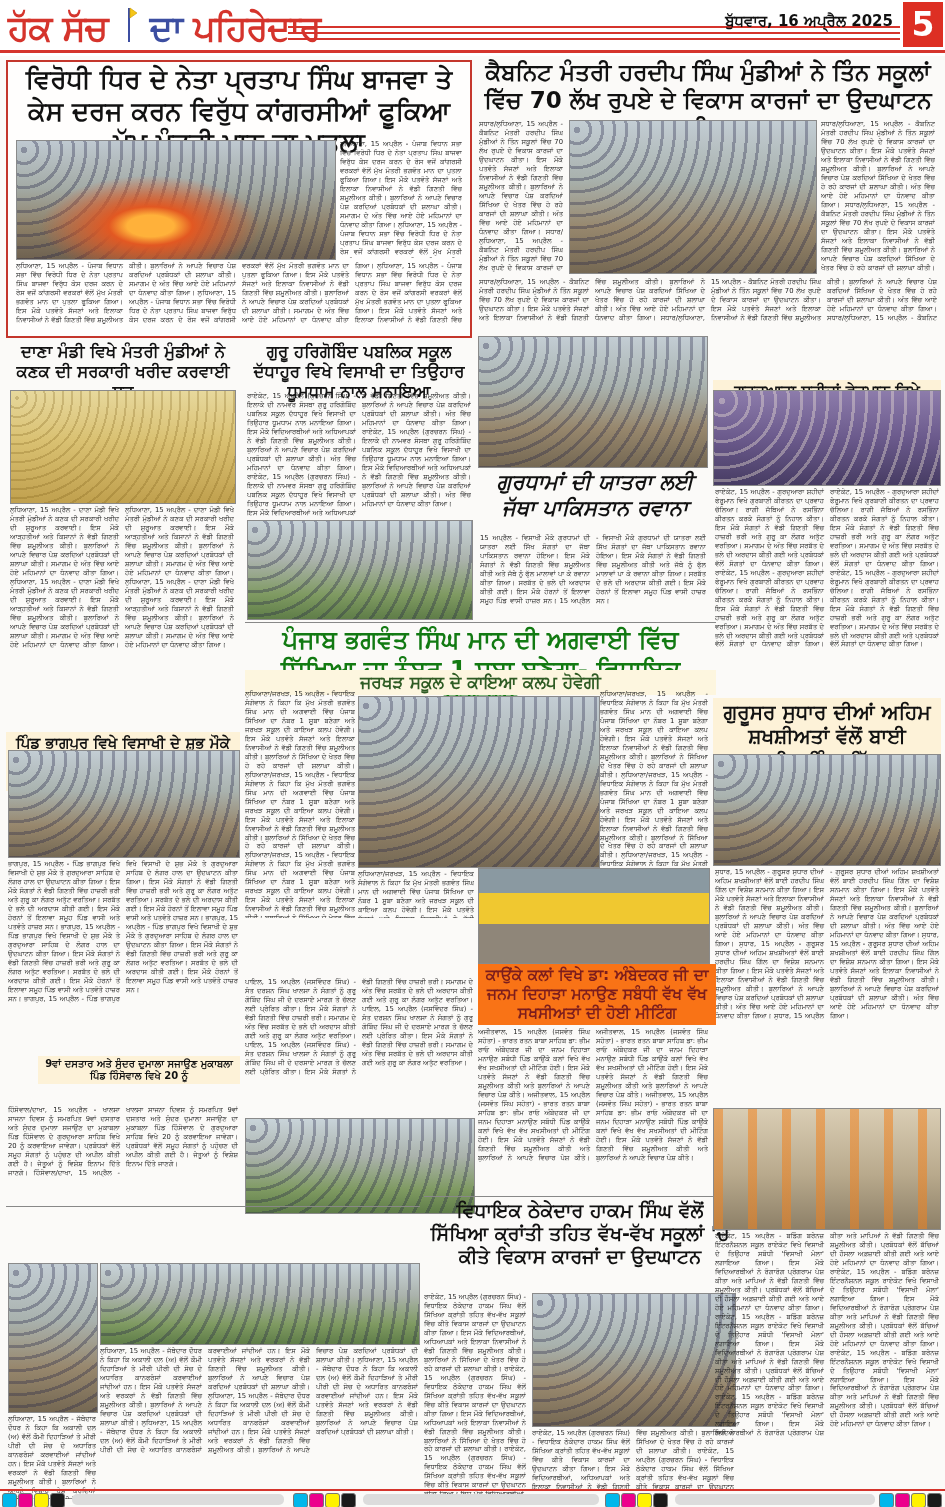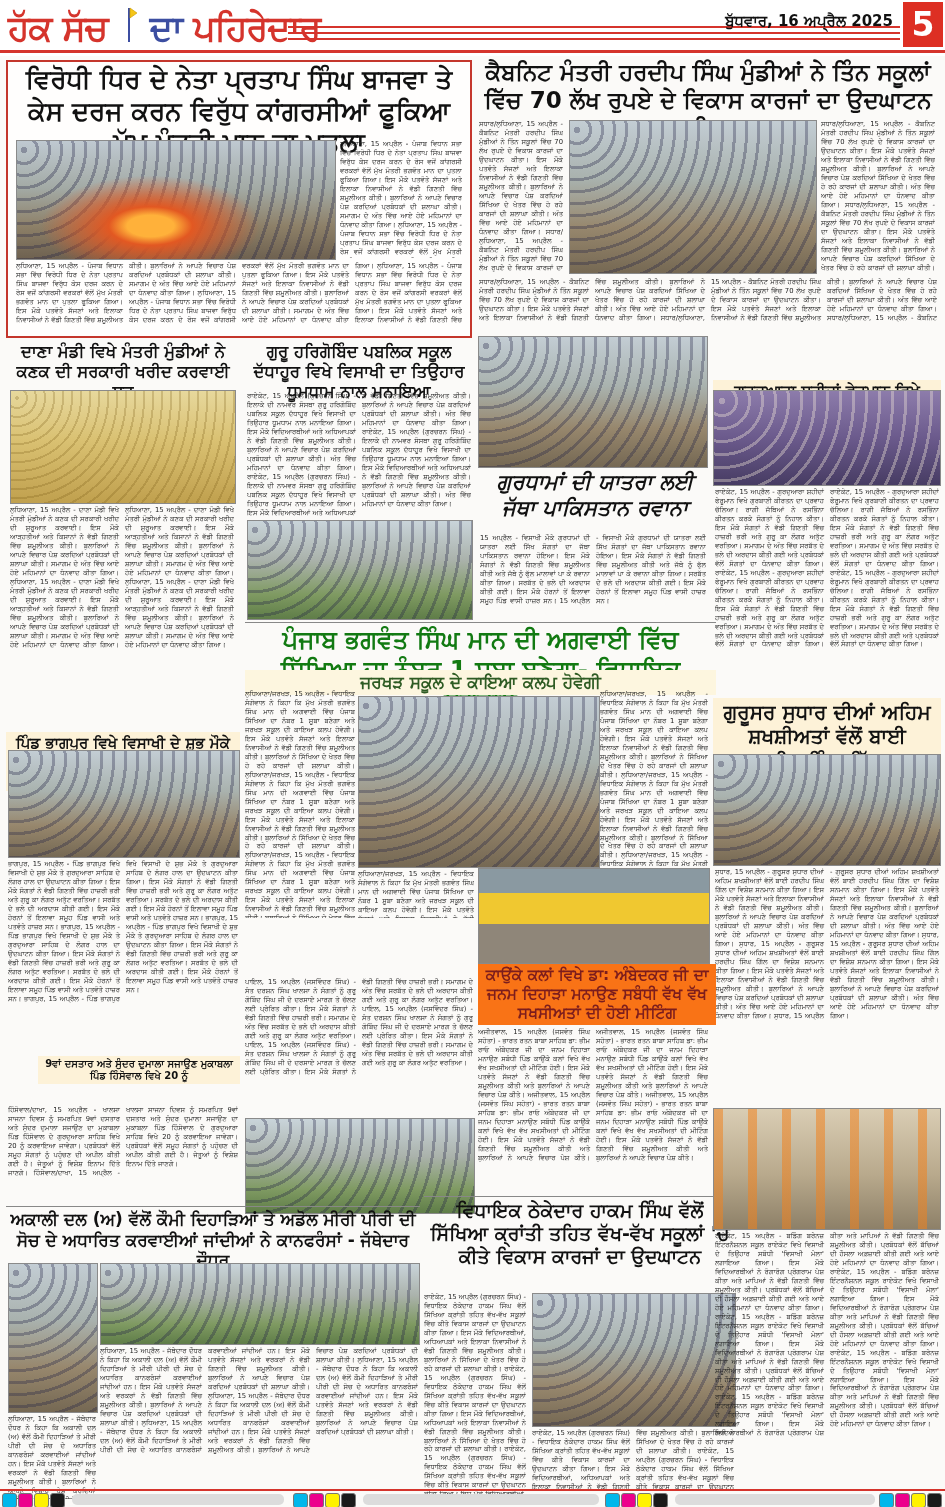--- a/index.html
+++ b/index.html
@@ -156,21 +156,20 @@
 <div class="photo banner-y" style="left:478px;top:868px;width:230px;height:94px;"></div>
 <h2 class="hl hl-pink" style="position:absolute;left:478px;top:964px;width:230px;font-size:15.5px;">ਕਾਉਂਕੇ ਕਲਾਂ ਵਿਖੇ ਡਾ: ਅੰਬੇਦਕਰ ਜੀ ਦਾ ਜਨਮ ਦਿਹਾੜਾ ਮਨਾਉਣ ਸਬੰਧੀ ਵੱਖ ਵੱਖ ਸਖਸੀਅਤਾਂ ਦੀ ਹੋਈ ਮੀਟਿੰਗ</h2>
 <div class="body cols2" style="left:478px;top:1028px;width:230px;height:204px;">ਅਜੀਤਵਾਲ, 15 ਅਪ੍ਰੈਲ (ਜਸਵੰਤ ਸਿੰਘ ਸਹੋਤਾ) - ਭਾਰਤ ਰਤਨ ਬਾਬਾ ਸਾਹਿਬ ਡਾ: ਭੀਮ ਰਾਓ ਅੰਬੇਦਕਰ ਜੀ ਦਾ ਜਨਮ ਦਿਹਾੜਾ ਮਨਾਉਣ ਸਬੰਧੀ ਪਿੰਡ ਕਾਉਂਕੇ ਕਲਾਂ ਵਿਖੇ ਵੱਖ ਵੱਖ ਸਖਸੀਅਤਾਂ ਦੀ ਮੀਟਿੰਗ ਹੋਈ। ਇਸ ਮੌਕੇ ਪਤਵੰਤੇ ਸੱਜਣਾਂ ਨੇ ਵੱਡੀ ਗਿਣਤੀ ਵਿੱਚ ਸ਼ਮੂਲੀਅਤ ਕੀਤੀ ਅਤੇ ਬੁਲਾਰਿਆਂ ਨੇ ਆਪਣੇ ਵਿਚਾਰ ਪੇਸ਼ ਕੀਤੇ। ਅਜੀਤਵਾਲ, 15 ਅਪ੍ਰੈਲ (ਜਸਵੰਤ ਸਿੰਘ ਸਹੋਤਾ) - ਭਾਰਤ ਰਤਨ ਬਾਬਾ ਸਾਹਿਬ ਡਾ: ਭੀਮ ਰਾਓ ਅੰਬੇਦਕਰ ਜੀ ਦਾ ਜਨਮ ਦਿਹਾੜਾ ਮਨਾਉਣ ਸਬੰਧੀ ਪਿੰਡ ਕਾਉਂਕੇ ਕਲਾਂ ਵਿਖੇ ਵੱਖ ਵੱਖ ਸਖਸੀਅਤਾਂ ਦੀ ਮੀਟਿੰਗ ਹੋਈ। ਇਸ ਮੌਕੇ ਪਤਵੰਤੇ ਸੱਜਣਾਂ ਨੇ ਵੱਡੀ ਗਿਣਤੀ ਵਿੱਚ ਸ਼ਮੂਲੀਅਤ ਕੀਤੀ ਅਤੇ ਬੁਲਾਰਿਆਂ ਨੇ ਆਪਣੇ ਵਿਚਾਰ ਪੇਸ਼ ਕੀਤੇ। ਅਜੀਤਵਾਲ, 15 ਅਪ੍ਰੈਲ (ਜਸਵੰਤ ਸਿੰਘ ਸਹੋਤਾ) - ਭਾਰਤ ਰਤਨ ਬਾਬਾ ਸਾਹਿਬ ਡਾ: ਭੀਮ ਰਾਓ ਅੰਬੇਦਕਰ ਜੀ ਦਾ ਜਨਮ ਦਿਹਾੜਾ ਮਨਾਉਣ ਸਬੰਧੀ ਪਿੰਡ ਕਾਉਂਕੇ ਕਲਾਂ ਵਿਖੇ ਵੱਖ ਵੱਖ ਸਖਸੀਅਤਾਂ ਦੀ ਮੀਟਿੰਗ ਹੋਈ। ਇਸ ਮੌਕੇ ਪਤਵੰਤੇ ਸੱਜਣਾਂ ਨੇ ਵੱਡੀ ਗਿਣਤੀ ਵਿੱਚ ਸ਼ਮੂਲੀਅਤ ਕੀਤੀ ਅਤੇ ਬੁਲਾਰਿਆਂ ਨੇ ਆਪਣੇ ਵਿਚਾਰ ਪੇਸ਼ ਕੀਤੇ। ਅਜੀਤਵਾਲ, 15 ਅਪ੍ਰੈਲ (ਜਸਵੰਤ ਸਿੰਘ ਸਹੋਤਾ) - ਭਾਰਤ ਰਤਨ ਬਾਬਾ ਸਾਹਿਬ ਡਾ: ਭੀਮ ਰਾਓ ਅੰਬੇਦਕਰ ਜੀ ਦਾ ਜਨਮ ਦਿਹਾੜਾ ਮਨਾਉਣ ਸਬੰਧੀ ਪਿੰਡ ਕਾਉਂਕੇ ਕਲਾਂ ਵਿਖੇ ਵੱਖ ਵੱਖ ਸਖਸੀਅਤਾਂ ਦੀ ਮੀਟਿੰਗ ਹੋਈ। ਇਸ ਮੌਕੇ ਪਤਵੰਤੇ ਸੱਜਣਾਂ ਨੇ ਵੱਡੀ ਗਿਣਤੀ ਵਿੱਚ ਸ਼ਮੂਲੀਅਤ ਕੀਤੀ ਅਤੇ ਬੁਲਾਰਿਆਂ ਨੇ ਆਪਣੇ ਵਿਚਾਰ ਪੇਸ਼ ਕੀਤੇ।</div>
 
 <div class="art" style="left:6px;top:1056px;width:234px;height:146px;">
   <h2 class="hl hl-cream" style="font-size:10px;margin-left:32px;">9ਵਾਂ ਦਸਤਾਰ ਅਤੇ ਸੁੰਦਰ ਦੁਮਾਲਾ ਸਜਾਉਣ ਮੁਕਾਬਲਾ ਪਿੰਡ ਹਿੰਸੋਵਾਲ ਵਿਖੇ 20 ਨੂੰ</h2>
   <div class="body cols2" style="left:2px;top:50px;width:230px;height:94px;">ਹਿੰਸੋਵਾਲ/ਦਾਖਾ, 15 ਅਪ੍ਰੈਲ - ਖਾਲਸਾ ਸਾਜਨਾ ਦਿਵਸ ਨੂੰ ਸਮਰਪਿਤ 9ਵਾਂ ਦਸਤਾਰ ਅਤੇ ਸੁੰਦਰ ਦੁਮਾਲਾ ਸਜਾਉਣ ਦਾ ਮੁਕਾਬਲਾ ਪਿੰਡ ਹਿੰਸੋਵਾਲ ਦੇ ਗੁਰਦੁਆਰਾ ਸਾਹਿਬ ਵਿਖੇ 20 ਨੂੰ ਕਰਵਾਇਆ ਜਾਵੇਗਾ। ਪ੍ਰਬੰਧਕਾਂ ਵੱਲੋਂ ਸਮੂਹ ਸੰਗਤਾਂ ਨੂੰ ਪਹੁੰਚਣ ਦੀ ਅਪੀਲ ਕੀਤੀ ਗਈ ਹੈ। ਜੇਤੂਆਂ ਨੂੰ ਵਿਸ਼ੇਸ਼ ਇਨਾਮ ਦਿੱਤੇ ਜਾਣਗੇ। ਹਿੰਸੋਵਾਲ/ਦਾਖਾ, 15 ਅਪ੍ਰੈਲ - ਖਾਲਸਾ ਸਾਜਨਾ ਦਿਵਸ ਨੂੰ ਸਮਰਪਿਤ 9ਵਾਂ ਦਸਤਾਰ ਅਤੇ ਸੁੰਦਰ ਦੁਮਾਲਾ ਸਜਾਉਣ ਦਾ ਮੁਕਾਬਲਾ ਪਿੰਡ ਹਿੰਸੋਵਾਲ ਦੇ ਗੁਰਦੁਆਰਾ ਸਾਹਿਬ ਵਿਖੇ 20 ਨੂੰ ਕਰਵਾਇਆ ਜਾਵੇਗਾ। ਪ੍ਰਬੰਧਕਾਂ ਵੱਲੋਂ ਸਮੂਹ ਸੰਗਤਾਂ ਨੂੰ ਪਹੁੰਚਣ ਦੀ ਅਪੀਲ ਕੀਤੀ ਗਈ ਹੈ। ਜੇਤੂਆਂ ਨੂੰ ਵਿਸ਼ੇਸ਼ ਇਨਾਮ ਦਿੱਤੇ ਜਾਣਗੇ।</div>
 </div>
 
 <div class="art sep-top" style="left:6px;top:1206px;width:414px;height:296px;">
-  <h2 class="hl" style="font-size:17px;">ਅਕਾਲੀ ਦਲ (ਅ) ਵੱਲੋਂ ਕੌਮੀ ਦਿਹਾੜਿਆਂ ਤੇ ਅਡੋਲ ਮੀਰੀ ਪੀਰੀ ਦੀ ਸੋਚ ਦੇ ਅਧਾਰਿਤ ਕਰਵਾਈਆਂ ਜਾਂਦੀਆਂ ਨੇ ਕਾਨਫਰੰਸਾਂ - ਜੱਥੇਦਾਰ ਦੌਧਰ</h2>
   <div class="photo" style="left:2px;top:56px;width:88px;height:148px;"></div>
   <div class="photo lawn" style="left:94px;top:56px;width:318px;height:80px;"></div>
   <div class="body cols3" style="left:94px;top:140px;width:318px;height:152px;">ਲੁਧਿਆਣਾ, 15 ਅਪ੍ਰੈਲ - ਜੱਥੇਦਾਰ ਦੌਧਰ ਨੇ ਕਿਹਾ ਕਿ ਅਕਾਲੀ ਦਲ (ਅ) ਵੱਲੋਂ ਕੌਮੀ ਦਿਹਾੜਿਆਂ ਤੇ ਮੀਰੀ ਪੀਰੀ ਦੀ ਸੋਚ ਦੇ ਅਧਾਰਿਤ ਕਾਨਫਰੰਸਾਂ ਕਰਵਾਈਆਂ ਜਾਂਦੀਆਂ ਹਨ। ਇਸ ਮੌਕੇ ਪਤਵੰਤੇ ਸੱਜਣਾਂ ਅਤੇ ਵਰਕਰਾਂ ਨੇ ਵੱਡੀ ਗਿਣਤੀ ਵਿੱਚ ਸ਼ਮੂਲੀਅਤ ਕੀਤੀ। ਬੁਲਾਰਿਆਂ ਨੇ ਆਪਣੇ ਵਿਚਾਰ ਪੇਸ਼ ਕਰਦਿਆਂ ਪ੍ਰਬੰਧਕਾਂ ਦੀ ਸ਼ਲਾਘਾ ਕੀਤੀ। ਲੁਧਿਆਣਾ, 15 ਅਪ੍ਰੈਲ - ਜੱਥੇਦਾਰ ਦੌਧਰ ਨੇ ਕਿਹਾ ਕਿ ਅਕਾਲੀ ਦਲ (ਅ) ਵੱਲੋਂ ਕੌਮੀ ਦਿਹਾੜਿਆਂ ਤੇ ਮੀਰੀ ਪੀਰੀ ਦੀ ਸੋਚ ਦੇ ਅਧਾਰਿਤ ਕਾਨਫਰੰਸਾਂ ਕਰਵਾਈਆਂ ਜਾਂਦੀਆਂ ਹਨ। ਇਸ ਮੌਕੇ ਪਤਵੰਤੇ ਸੱਜਣਾਂ ਅਤੇ ਵਰਕਰਾਂ ਨੇ ਵੱਡੀ ਗਿਣਤੀ ਵਿੱਚ ਸ਼ਮੂਲੀਅਤ ਕੀਤੀ। ਬੁਲਾਰਿਆਂ ਨੇ ਆਪਣੇ ਵਿਚਾਰ ਪੇਸ਼ ਕਰਦਿਆਂ ਪ੍ਰਬੰਧਕਾਂ ਦੀ ਸ਼ਲਾਘਾ ਕੀਤੀ। ਲੁਧਿਆਣਾ, 15 ਅਪ੍ਰੈਲ - ਜੱਥੇਦਾਰ ਦੌਧਰ ਨੇ ਕਿਹਾ ਕਿ ਅਕਾਲੀ ਦਲ (ਅ) ਵੱਲੋਂ ਕੌਮੀ ਦਿਹਾੜਿਆਂ ਤੇ ਮੀਰੀ ਪੀਰੀ ਦੀ ਸੋਚ ਦੇ ਅਧਾਰਿਤ ਕਾਨਫਰੰਸਾਂ ਕਰਵਾਈਆਂ ਜਾਂਦੀਆਂ ਹਨ। ਇਸ ਮੌਕੇ ਪਤਵੰਤੇ ਸੱਜਣਾਂ ਅਤੇ ਵਰਕਰਾਂ ਨੇ ਵੱਡੀ ਗਿਣਤੀ ਵਿੱਚ ਸ਼ਮੂਲੀਅਤ ਕੀਤੀ। ਬੁਲਾਰਿਆਂ ਨੇ ਆਪਣੇ ਵਿਚਾਰ ਪੇਸ਼ ਕਰਦਿਆਂ ਪ੍ਰਬੰਧਕਾਂ ਦੀ ਸ਼ਲਾਘਾ ਕੀਤੀ। ਲੁਧਿਆਣਾ, 15 ਅਪ੍ਰੈਲ - ਜੱਥੇਦਾਰ ਦੌਧਰ ਨੇ ਕਿਹਾ ਕਿ ਅਕਾਲੀ ਦਲ (ਅ) ਵੱਲੋਂ ਕੌਮੀ ਦਿਹਾੜਿਆਂ ਤੇ ਮੀਰੀ ਪੀਰੀ ਦੀ ਸੋਚ ਦੇ ਅਧਾਰਿਤ ਕਾਨਫਰੰਸਾਂ ਕਰਵਾਈਆਂ ਜਾਂਦੀਆਂ ਹਨ। ਇਸ ਮੌਕੇ ਪਤਵੰਤੇ ਸੱਜਣਾਂ ਅਤੇ ਵਰਕਰਾਂ ਨੇ ਵੱਡੀ ਗਿਣਤੀ ਵਿੱਚ ਸ਼ਮੂਲੀਅਤ ਕੀਤੀ। ਬੁਲਾਰਿਆਂ ਨੇ ਆਪਣੇ ਵਿਚਾਰ ਪੇਸ਼ ਕਰਦਿਆਂ ਪ੍ਰਬੰਧਕਾਂ ਦੀ ਸ਼ਲਾਘਾ ਕੀਤੀ।</div>
   <div class="body" style="left:2px;top:208px;width:88px;height:84px;">ਲੁਧਿਆਣਾ, 15 ਅਪ੍ਰੈਲ - ਜੱਥੇਦਾਰ ਦੌਧਰ ਨੇ ਕਿਹਾ ਕਿ ਅਕਾਲੀ ਦਲ (ਅ) ਵੱਲੋਂ ਕੌਮੀ ਦਿਹਾੜਿਆਂ ਤੇ ਮੀਰੀ ਪੀਰੀ ਦੀ ਸੋਚ ਦੇ ਅਧਾਰਿਤ ਕਾਨਫਰੰਸਾਂ ਕਰਵਾਈਆਂ ਜਾਂਦੀਆਂ ਹਨ। ਇਸ ਮੌਕੇ ਪਤਵੰਤੇ ਸੱਜਣਾਂ ਅਤੇ ਵਰਕਰਾਂ ਨੇ ਵੱਡੀ ਗਿਣਤੀ ਵਿੱਚ ਸ਼ਮੂਲੀਅਤ ਕੀਤੀ। ਬੁਲਾਰਿਆਂ ਨੇ ਆਪਣੇ ਵਿਚਾਰ ਪੇਸ਼ ਕਰਦਿਆਂ ਪ੍ਰਬੰਧਕਾਂ ਦੀ ਸ਼ਲਾਘਾ ਕੀਤੀ।</div>
 </div>
 
 <div class="art sep-top" style="left:424px;top:1196px;width:312px;height:306px;">
   <h2 class="hl" style="font-size:19px;height:84px;">ਵਿਧਾਇਕ ਠੇਕੇਦਾਰ ਹਾਕਮ ਸਿੰਘ ਵੱਲੋਂ ਸਿੱਖਿਆ ਕ੍ਰਾਂਤੀ ਤਹਿਤ ਵੱਖ-ਵੱਖ ਸਕੂਲਾਂ 'ਚ ਕੀਤੇ ਵਿਕਾਸ ਕਾਰਜਾਂ ਦਾ ਉਦਘਾਟਨ</h2>
   <div class="body" style="left:0px;top:96px;width:102px;height:206px;">ਰਾਏਕੋਟ, 15 ਅਪ੍ਰੈਲ (ਗੁਰਚਰਨ ਸਿੰਘ) - ਵਿਧਾਇਕ ਠੇਕੇਦਾਰ ਹਾਕਮ ਸਿੰਘ ਵੱਲੋਂ ਸਿੱਖਿਆ ਕ੍ਰਾਂਤੀ ਤਹਿਤ ਵੱਖ-ਵੱਖ ਸਕੂਲਾਂ ਵਿੱਚ ਕੀਤੇ ਵਿਕਾਸ ਕਾਰਜਾਂ ਦਾ ਉਦਘਾਟਨ ਕੀਤਾ ਗਿਆ। ਇਸ ਮੌਕੇ ਵਿਦਿਆਰਥੀਆਂ, ਅਧਿਆਪਕਾਂ ਅਤੇ ਇਲਾਕਾ ਨਿਵਾਸੀਆਂ ਨੇ ਵੱਡੀ ਗਿਣਤੀ ਵਿੱਚ ਸ਼ਮੂਲੀਅਤ ਕੀਤੀ। ਬੁਲਾਰਿਆਂ ਨੇ ਸਿੱਖਿਆ ਦੇ ਖੇਤਰ ਵਿੱਚ ਹੋ ਰਹੇ ਕਾਰਜਾਂ ਦੀ ਸ਼ਲਾਘਾ ਕੀਤੀ। ਰਾਏਕੋਟ, 15 ਅਪ੍ਰੈਲ (ਗੁਰਚਰਨ ਸਿੰਘ) - ਵਿਧਾਇਕ ਠੇਕੇਦਾਰ ਹਾਕਮ ਸਿੰਘ ਵੱਲੋਂ ਸਿੱਖਿਆ ਕ੍ਰਾਂਤੀ ਤਹਿਤ ਵੱਖ-ਵੱਖ ਸਕੂਲਾਂ ਵਿੱਚ ਕੀਤੇ ਵਿਕਾਸ ਕਾਰਜਾਂ ਦਾ ਉਦਘਾਟਨ ਕੀਤਾ ਗਿਆ। ਇਸ ਮੌਕੇ ਵਿਦਿਆਰਥੀਆਂ, ਅਧਿਆਪਕਾਂ ਅਤੇ ਇਲਾਕਾ ਨਿਵਾਸੀਆਂ ਨੇ ਵੱਡੀ ਗਿਣਤੀ ਵਿੱਚ ਸ਼ਮੂਲੀਅਤ ਕੀਤੀ। ਬੁਲਾਰਿਆਂ ਨੇ ਸਿੱਖਿਆ ਦੇ ਖੇਤਰ ਵਿੱਚ ਹੋ ਰਹੇ ਕਾਰਜਾਂ ਦੀ ਸ਼ਲਾਘਾ ਕੀਤੀ। ਰਾਏਕੋਟ, 15 ਅਪ੍ਰੈਲ (ਗੁਰਚਰਨ ਸਿੰਘ) - ਵਿਧਾਇਕ ਠੇਕੇਦਾਰ ਹਾਕਮ ਸਿੰਘ ਵੱਲੋਂ ਸਿੱਖਿਆ ਕ੍ਰਾਂਤੀ ਤਹਿਤ ਵੱਖ-ਵੱਖ ਸਕੂਲਾਂ ਵਿੱਚ ਕੀਤੇ ਵਿਕਾਸ ਕਾਰਜਾਂ ਦਾ ਉਦਘਾਟਨ ਕੀਤਾ ਗਿਆ। ਇਸ ਮੌਕੇ ਵਿਦਿਆਰਥੀਆਂ, ਅਧਿਆਪਕਾਂ ਅਤੇ ਇਲਾਕਾ ਨਿਵਾਸੀਆਂ ਨੇ ਵੱਡੀ ਗਿਣਤੀ ਵਿੱਚ ਸ਼ਮੂਲੀਅਤ ਕੀਤੀ। ਬੁਲਾਰਿਆਂ ਨੇ ਸਿੱਖਿਆ ਦੇ ਖੇਤਰ ਵਿੱਚ ਹੋ ਰਹੇ ਕਾਰਜਾਂ ਦੀ ਸ਼ਲਾਘਾ ਕੀਤੀ।</div>
   <div class="photo" style="left:108px;top:96px;width:202px;height:132px;"></div>

